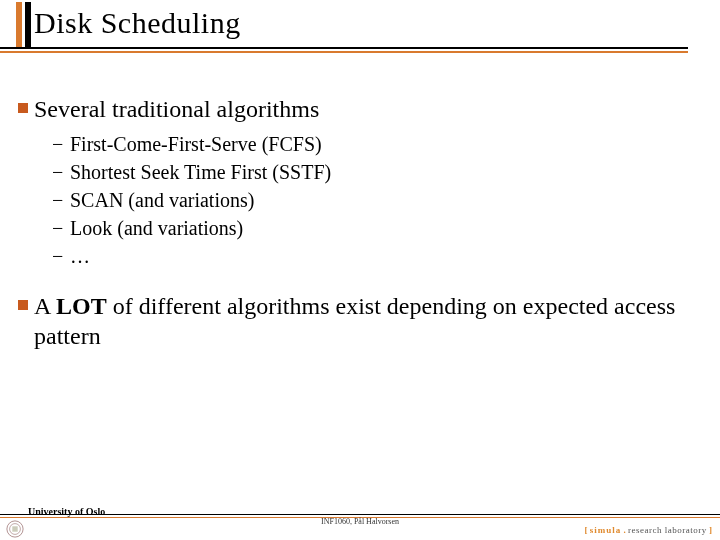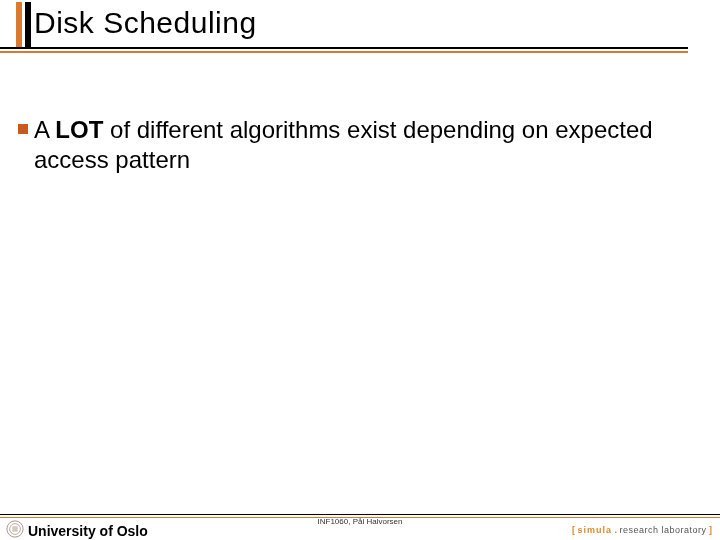--- a/index.html
+++ b/index.html
@@ -10,20 +10,21 @@
     background: #ffffff;
     font-family: Verdana, Geneva, sans-serif;
     color: #000;
     overflow: hidden;
     position: relative;
   }
   .slide {
     position: relative;
     width: 584px;
     height: 540px;
+    font-family: Liberation Serif, serif;
   }
   
   .title-text {
     position: absolute;
     left: 34px;
     top: 6px;
     font-size: 30px;
     font-weight: 400;
     letter-spacing: 0.5px;
   }
@@ -135,22 +136,22 @@
   .seal {
     position: absolute;
     left: 6px;
     bottom: 2px;
     width: 18px;
     height: 18px;
   }
   .footer-left {
     position: absolute;
     left: 28px;
-    bottom: 1px;
-    font-size: 14px;
+    bottom: 23px;
+    font-size: 10px;
     font-weight: 700;
   }
   .footer-center {
     position: absolute;
     left: 0;
     bottom: 14px;
     width: 720px;
     text-align: center;
     font-size: 8px;
     color: #333;
@@ -174,20 +175,31 @@
 <div class="slide">
 
   <div class="vbar-orange"></div>
   <div class="vbar-black"></div>
   <div class="title-text">Disk Scheduling</div>
   <div class="hline-top-black"></div>
   <div class="hline-top-orange"></div>
 
   <div class="body">
 
+    <div class="lvl1">
+      <div class="lvl1-bullet"></div>
+      <div class="lvl1-text">Several traditional algorithms</div>
+      <div class="sub">
+        <div class="lvl2">First-Come-First-Serve (FCFS)</div>
+        <div class="lvl2">Shortest Seek Time First (SSTF)</div>
+        <div class="lvl2">SCAN (and variations)</div>
+        <div class="lvl2">Look (and variations)</div>
+        <div class="lvl2">…</div>
+      </div>
+    </div>
 
     <div class="lvl1 block2">
       <div class="lvl1-bullet"></div>
       <div class="lvl1-text">
         <span>A </span><b>LOT</b><span> of different algorithms exist depending on expected access pattern</span>
       </div>
     </div>
 
   </div>
 

